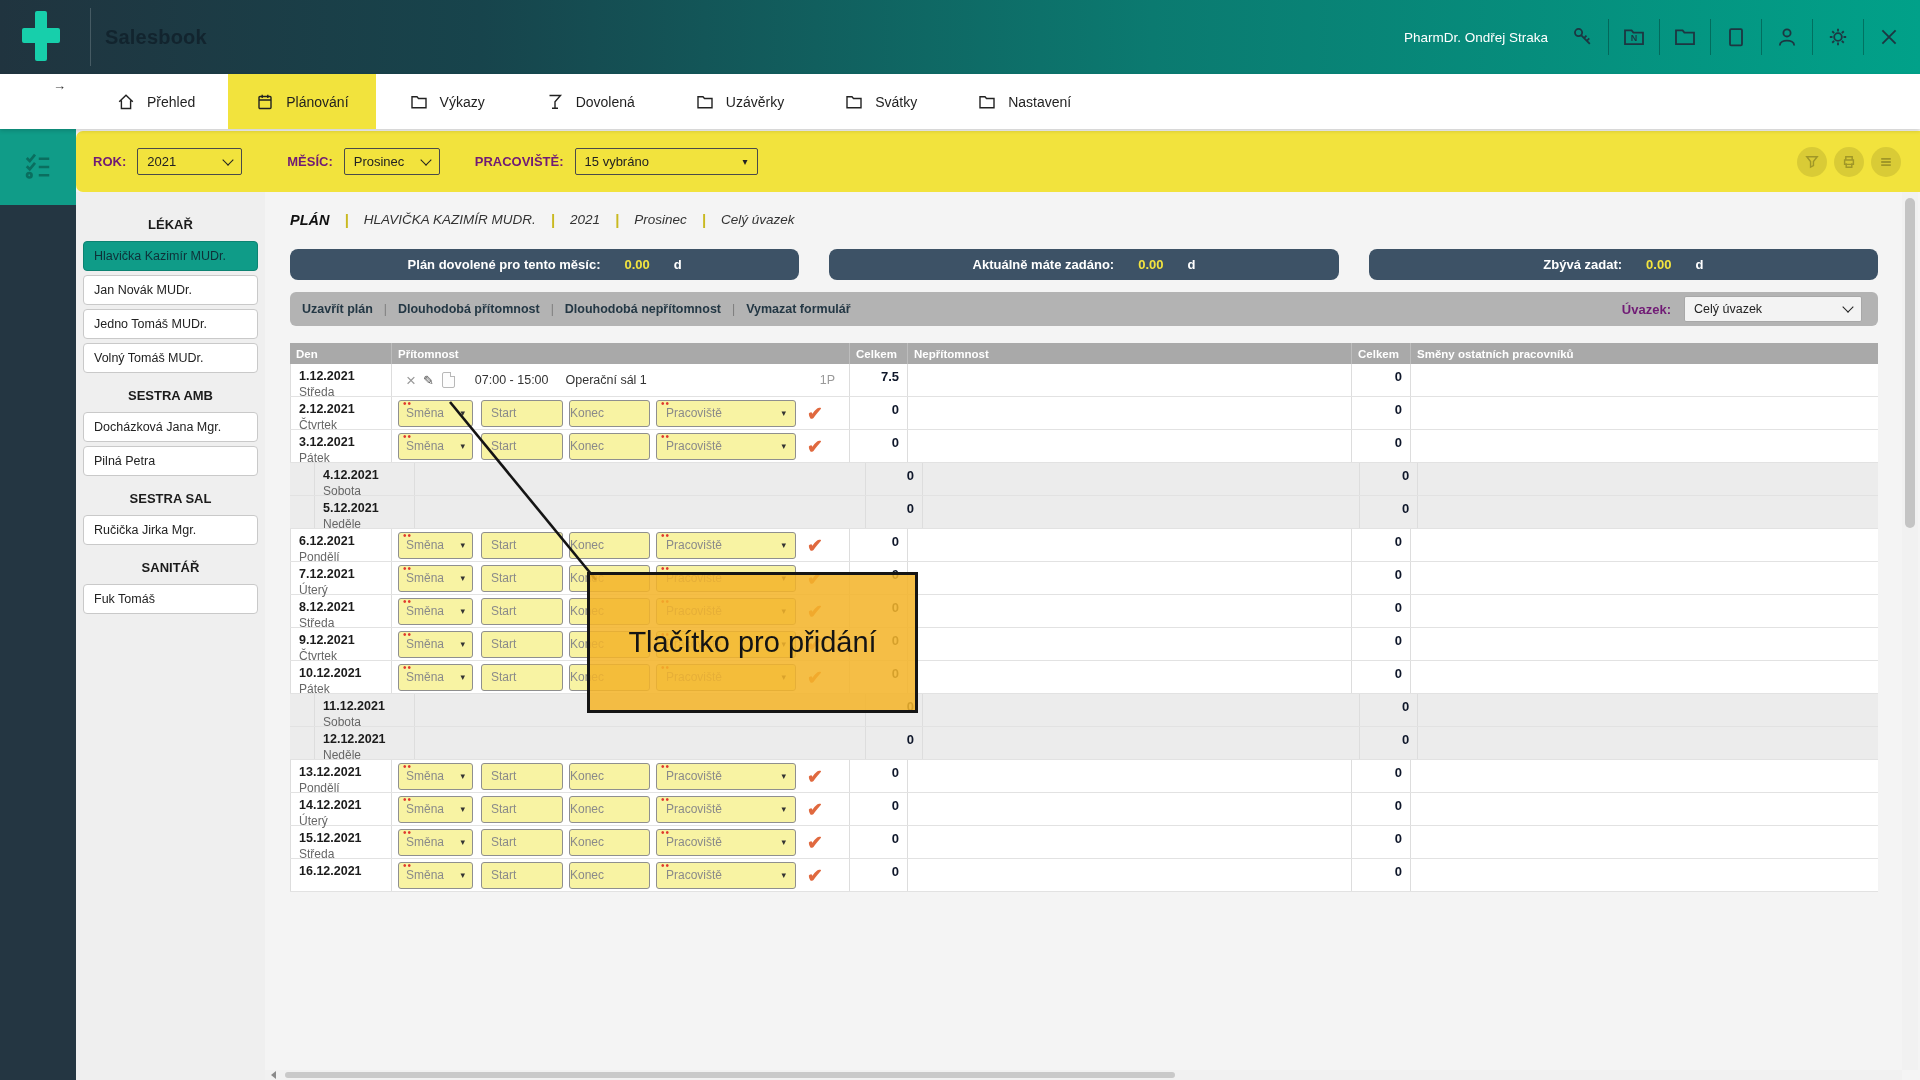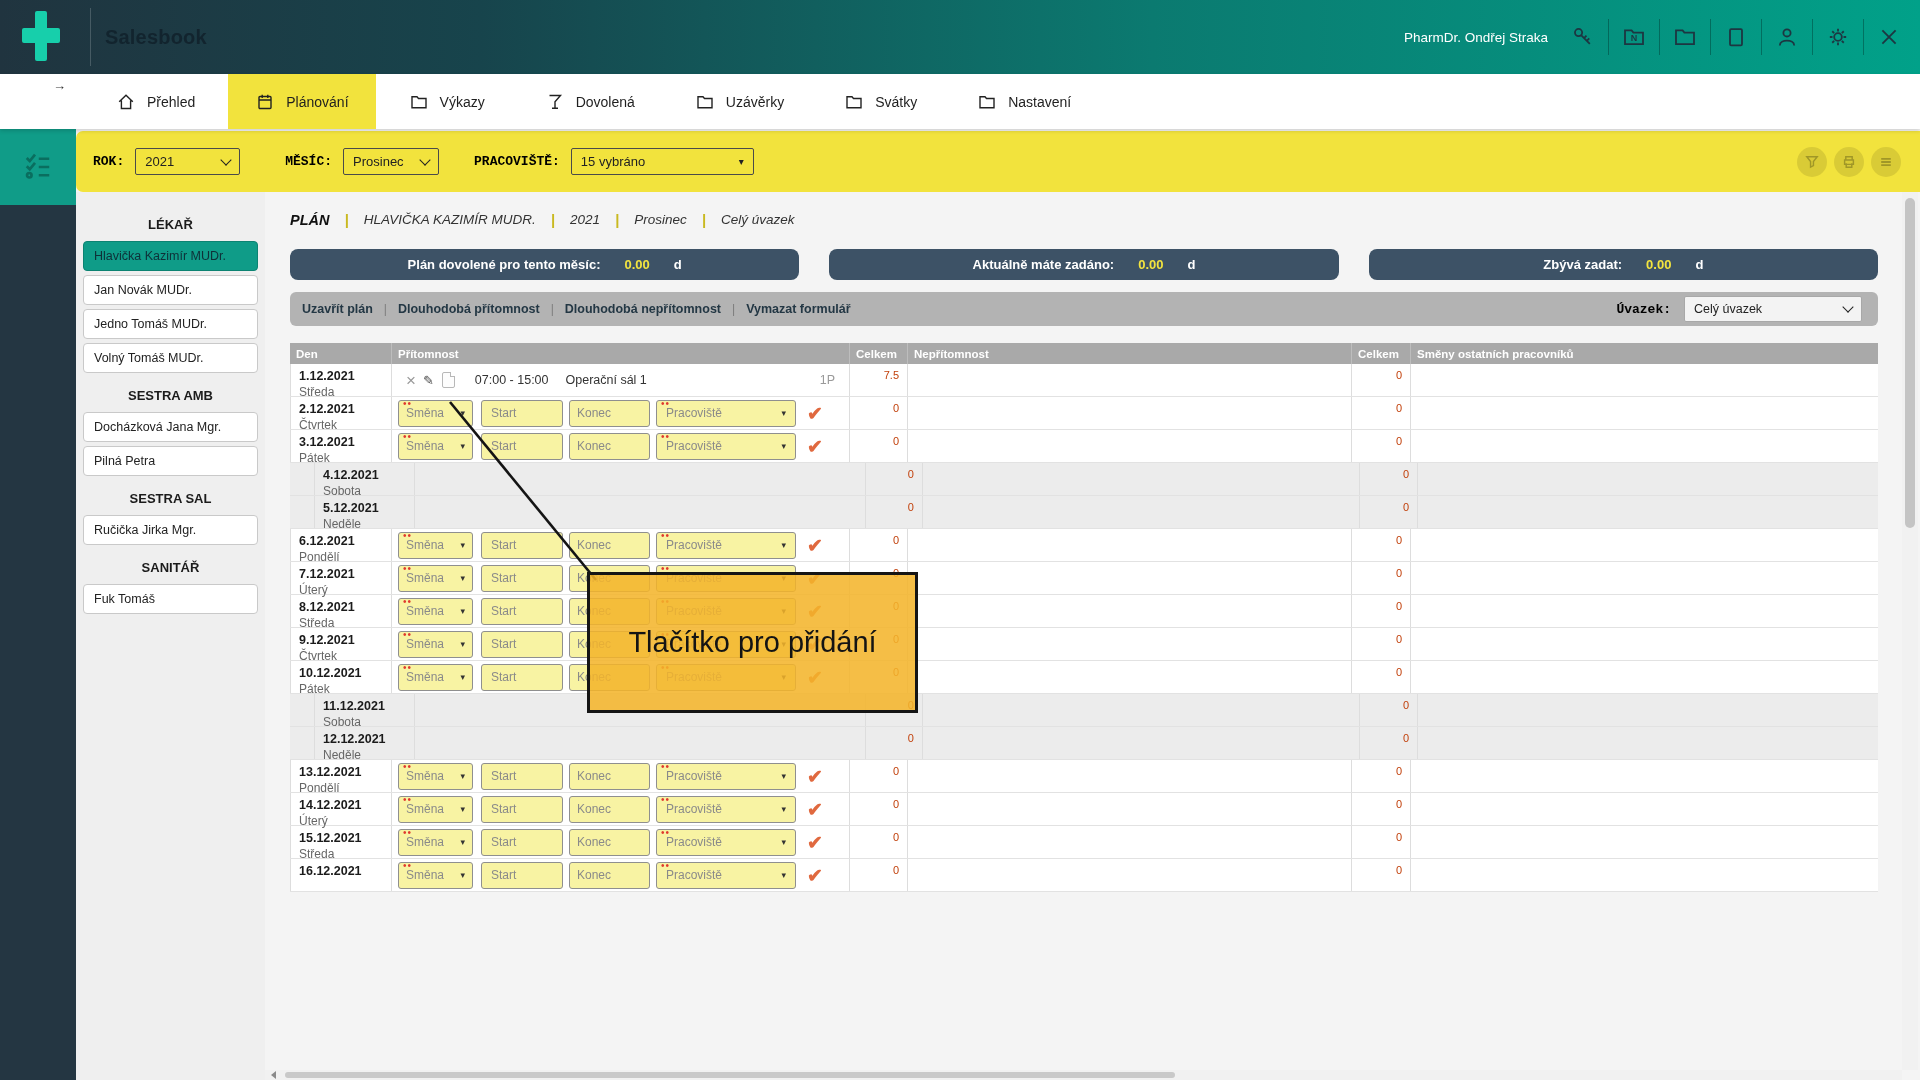--- a/index.html
+++ b/index.html
@@ -26,21 +26,21 @@
   .navbar{position:absolute;left:0;top:74px;width:1920px;height:55px;background:#ffffff;
     box-shadow:0 2px 4px rgba(0,0,0,0.15);z-index:2;}
   .nav-arrow{position:absolute;left:53px;top:4px;font-size:13px;color:#333;}
   .nav-tabs{position:absolute;left:86px;top:0;height:55px;display:flex;}
   .nav-tab{display:flex;align-items:center;gap:11px;padding:4px 27px;margin:0 3px;font-size:14px;color:#1f1f1f;cursor:pointer;}
   .nav-tab.active{background:#f2e33d;}
   .nav-tab svg{width:20px;height:20px;stroke:#222;fill:none;stroke-width:1.4;}
   
   .filterbar{position:absolute;left:76px;top:131px;width:1844px;height:61px;background:#f2e33d;
     border-radius:7px 0 0 7px;display:flex;align-items:center;padding-left:17px;box-sizing:border-box;z-index:1;}
-  .flabel{font-weight:bold;font-size:13px;color:#000000;margin-right:11px;font-family:Liberation Mono, monospace;}
+  .flabel{font-weight:bold;font-size:13px;color:#701a75;margin-right:11px;}
   .ysel{height:27px;border:1px solid #4a4a4a;border-radius:2px;display:flex;align-items:center;
     justify-content:space-between;padding:0 9px;font-size:13px;color:#222;box-sizing:border-box;cursor:pointer;background:transparent;}
   .chev{width:7px;height:7px;border-right:1.7px solid #222;border-bottom:1.7px solid #222;
     transform:rotate(45deg);margin-top:-4px;margin-left:8px;}
   .fchev-filled{font-size:10px;color:#222;margin-left:8px;}
   .ybtns{position:absolute;right:19px;top:0;height:61px;display:flex;align-items:center;}
   .ybtn{width:30px;height:30px;border-radius:50%;background:#d9cb36;display:flex;align-items:center;
     justify-content:center;margin-left:7px;cursor:pointer;}
   .ybtn svg{width:16px;height:16px;stroke:#a09727;fill:none;stroke-width:1.8;}
   
@@ -83,40 +83,40 @@
   .w-den{width:102px;} .w-prit{width:458px;} .w-cel{width:58px;} .w-nep{width:444px;}
   .w-cel2{width:59px;} .w-sm{width:467px;border-right:none;}
   .trow{display:flex;height:33px;background:#fff;border-bottom:1px solid #e2e2e2;box-sizing:border-box;}
   .trow.weekend{background:#ececec;padding-left:24px;}
   .c-den{width:102px;box-sizing:border-box;border-left:1px solid #ddd;border-right:1px solid #ddd;padding:5px 8px;}
   .tdate{font-weight:bold;font-size:12.5px;color:#1b1b1b;}
   .tday{font-size:12px;color:#666;margin-top:2px;}
   .c-prit{width:458px;box-sizing:border-box;border-right:1px solid #ddd;position:relative;
     display:flex;align-items:center;}
   .c-cel{width:58px;box-sizing:border-box;border-right:1px solid #ddd;text-align:right;
-    padding:5px 8px 0 0;font-weight:normal;font-size:11px;color:#c2410c;}
+    padding:5px 8px 0 0;font-weight:bold;font-size:13px;color:#0f172a;}
   .c-nep{width:444px;box-sizing:border-box;border-right:1px solid #ddd;}
   .c-cel2{width:59px;}
   .c-sm{width:467px;box-sizing:border-box;}
   
   .sx{color:#9a9a9a;font-size:17px;margin-left:14px;cursor:pointer;line-height:1;}
   .spencil{color:#4a4a4a;font-size:13px;margin-left:7px;cursor:pointer;}
   .snote{width:11px;height:14px;border:1.5px solid #b8b8b8;border-radius:2px;margin-left:8px;
     position:relative;cursor:pointer;background:#fdfdfd;}
   .snote:after{content:'';position:absolute;right:-1.5px;top:-1.5px;width:4px;height:4px;
     background:#fff;border-left:1.5px solid #b8b8b8;border-bottom:1.5px solid #b8b8b8;}
   .stime{margin-left:20px;font-size:12.5px;color:#333;}
   .splace{margin-left:17px;font-size:12.5px;color:#333;}
   .sbadge{position:absolute;right:14px;color:#9a9a9a;font-size:12.5px;}
   
   .fld{height:27px;box-sizing:border-box;border:1px solid #8f8f8f;border-radius:3px;background:#f8f3a3;
     display:flex;align-items:center;position:relative;font-size:12px;color:#8a8a8a;cursor:pointer;}
   .f-smena{width:75px;margin-left:6px;padding:0 7px;justify-content:space-between;}
   .f-start{width:82px;margin-left:8px;padding:0 9px;}
-  .f-konec{width:81px;margin-left:6px;padding:0 7px;}
+  .f-konec{width:81px;margin-left:6px;padding:0 0;}
   .f-prac{width:140px;margin-left:6px;padding:0 9px;justify-content:space-between;}
   .req:before{content:'\2022\2022';position:absolute;top:-3px;left:4px;color:#e0392e;
     font-size:10px;letter-spacing:1px;}
   .fchev{font-size:9px;color:#333;}
   .fcheck{color:#e0693f;font-size:19px;font-weight:bold;margin-left:11px;cursor:pointer;line-height:1;}
   
   .arrow-svg{position:absolute;left:0;top:0;width:1920px;height:1080px;z-index:5;pointer-events:none;}
   .ann{position:absolute;left:587px;top:572px;width:331px;height:141px;
     background:rgba(244,180,42,0.87);border:3px solid #151515;box-sizing:border-box;z-index:6;
     display:flex;flex-direction:column;align-items:center;justify-content:center;

